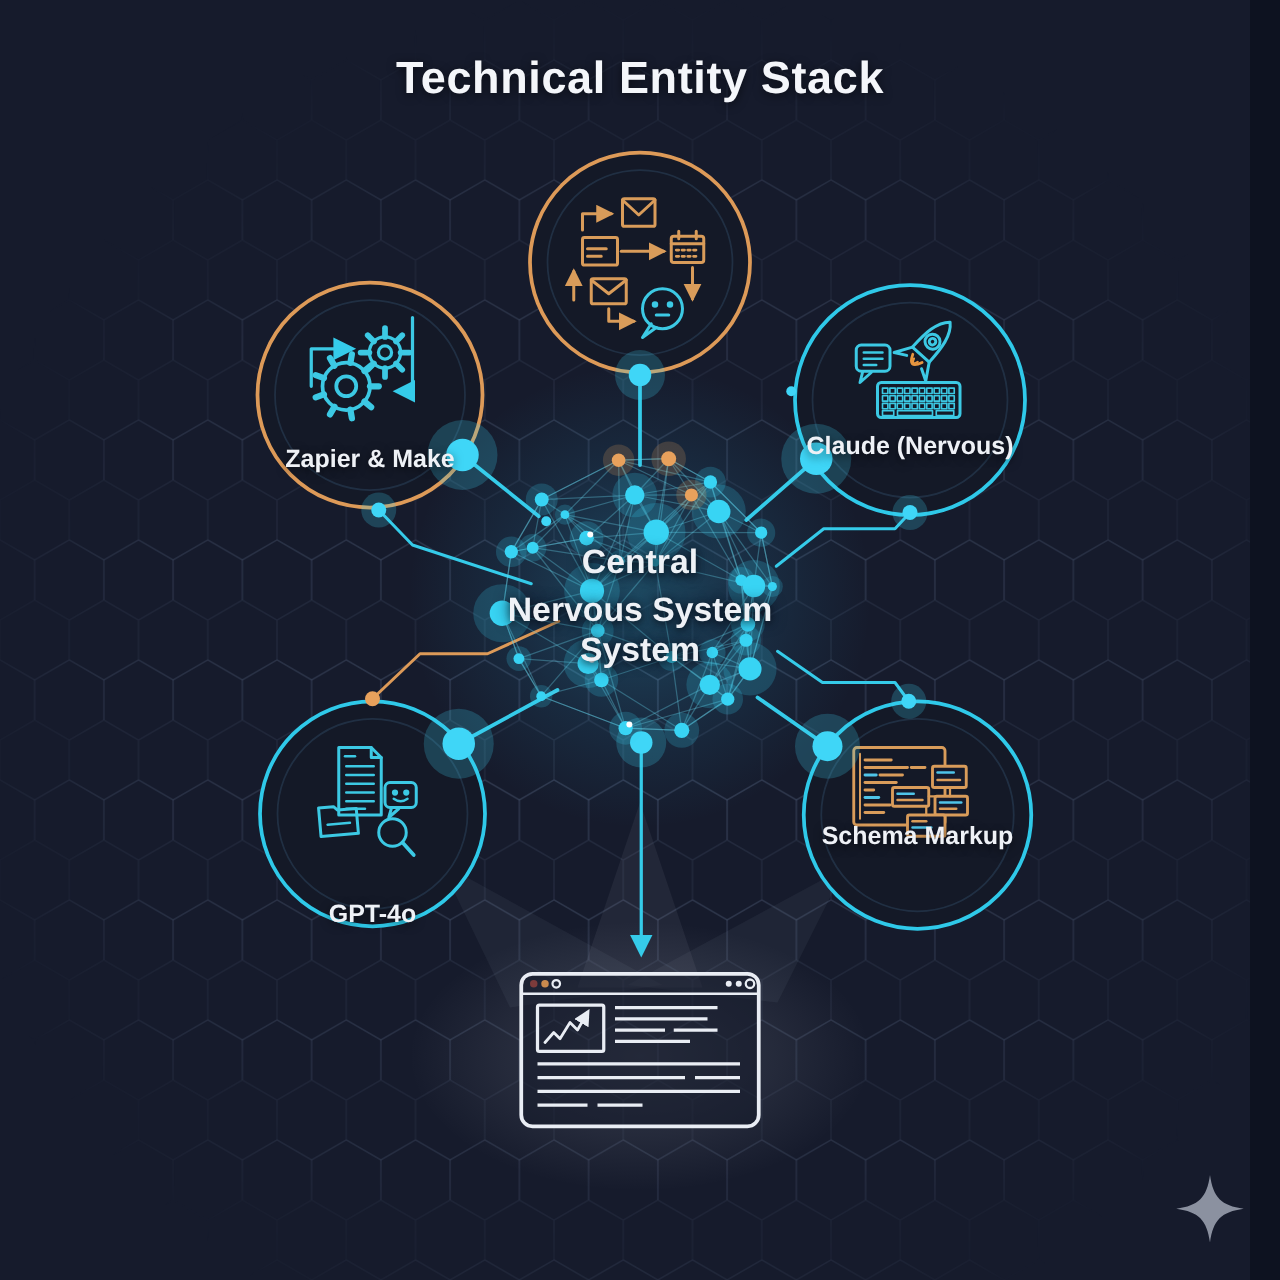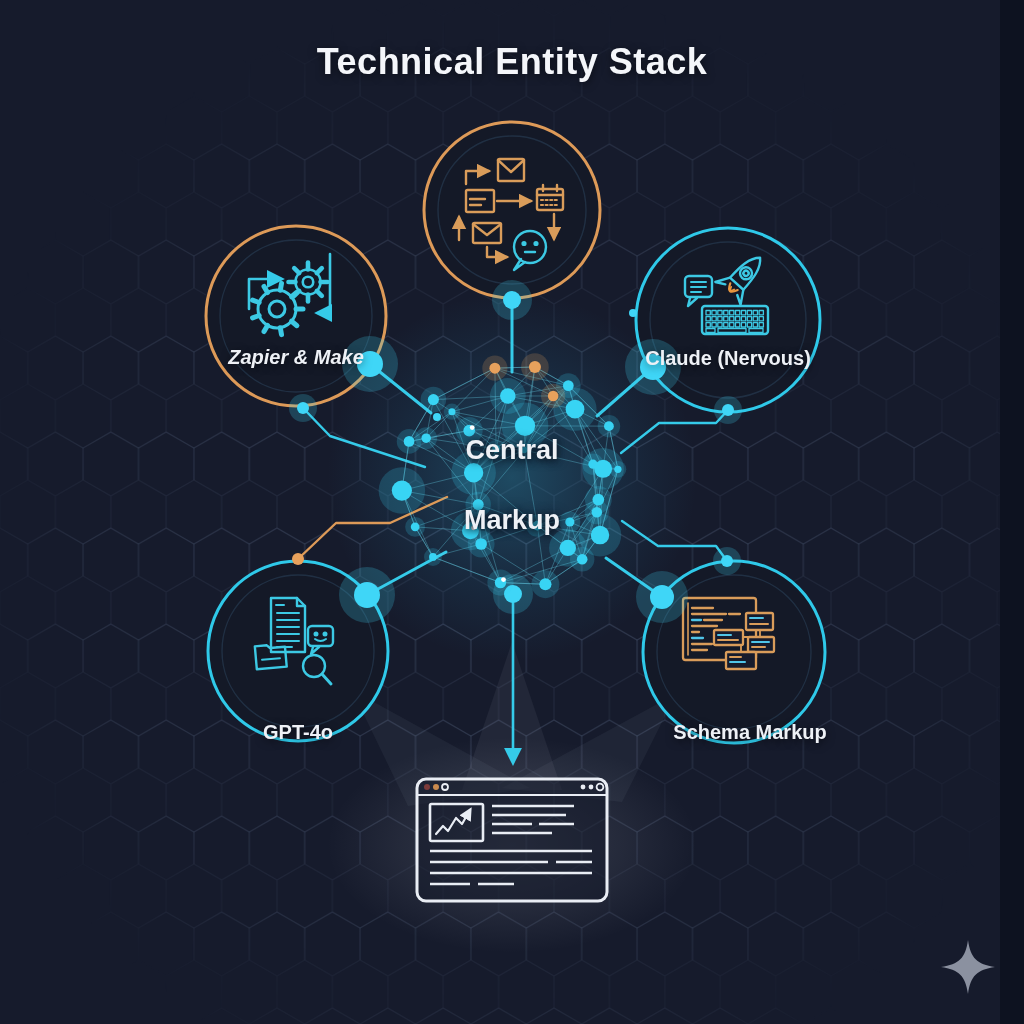--- a/index.html
+++ b/index.html
@@ -541,21 +541,22 @@
       <path d="M430,884 H470 M478,884 H514"></path>
     </g>
   </g>
 
   <path d="M968,940 C970.5,958 977,964.5 995,967 C977,969.5 970.5,976 968,994 C965.5,976 959,969.5 941,967 C959,964.5 965.5,958 968,940 Z" fill="#8b91a0"></path>
 </svg>
 
 <div class="label title" style="left:512px;top:62px;">Technical Entity Stack</div>
 
 <div class="label center-line" style="left:512px;top:438px;">Central</div>
-<div class="label center-line" style="left:512px;top:508px;">Markup</div>
-
-<div class="label node-label" style="left:296px;top:357px;font-style:italic;">Zapier &amp; Make</div>
+<div class="label center-line" style="left:512px;top:476px;">Nervous System</div>
+<div class="label center-line" style="left:512px;top:508px;">System</div>
+
+<div class="label node-label" style="left:296px;top:368px;">Zapier &amp; Make</div>
 <div class="label node-label" style="left:728px;top:358px;">Claude (Nervous)</div>
 <div class="label node-label" style="left:298px;top:732px;">GPT-4o</div>
-<div class="label node-label" style="left:734px;top:732px;margin-left:16px;">Schema Markup</div>
+<div class="label node-label" style="left:734px;top:670px;">Schema Markup</div>
 
 
 </div>
 
 </body></html>

